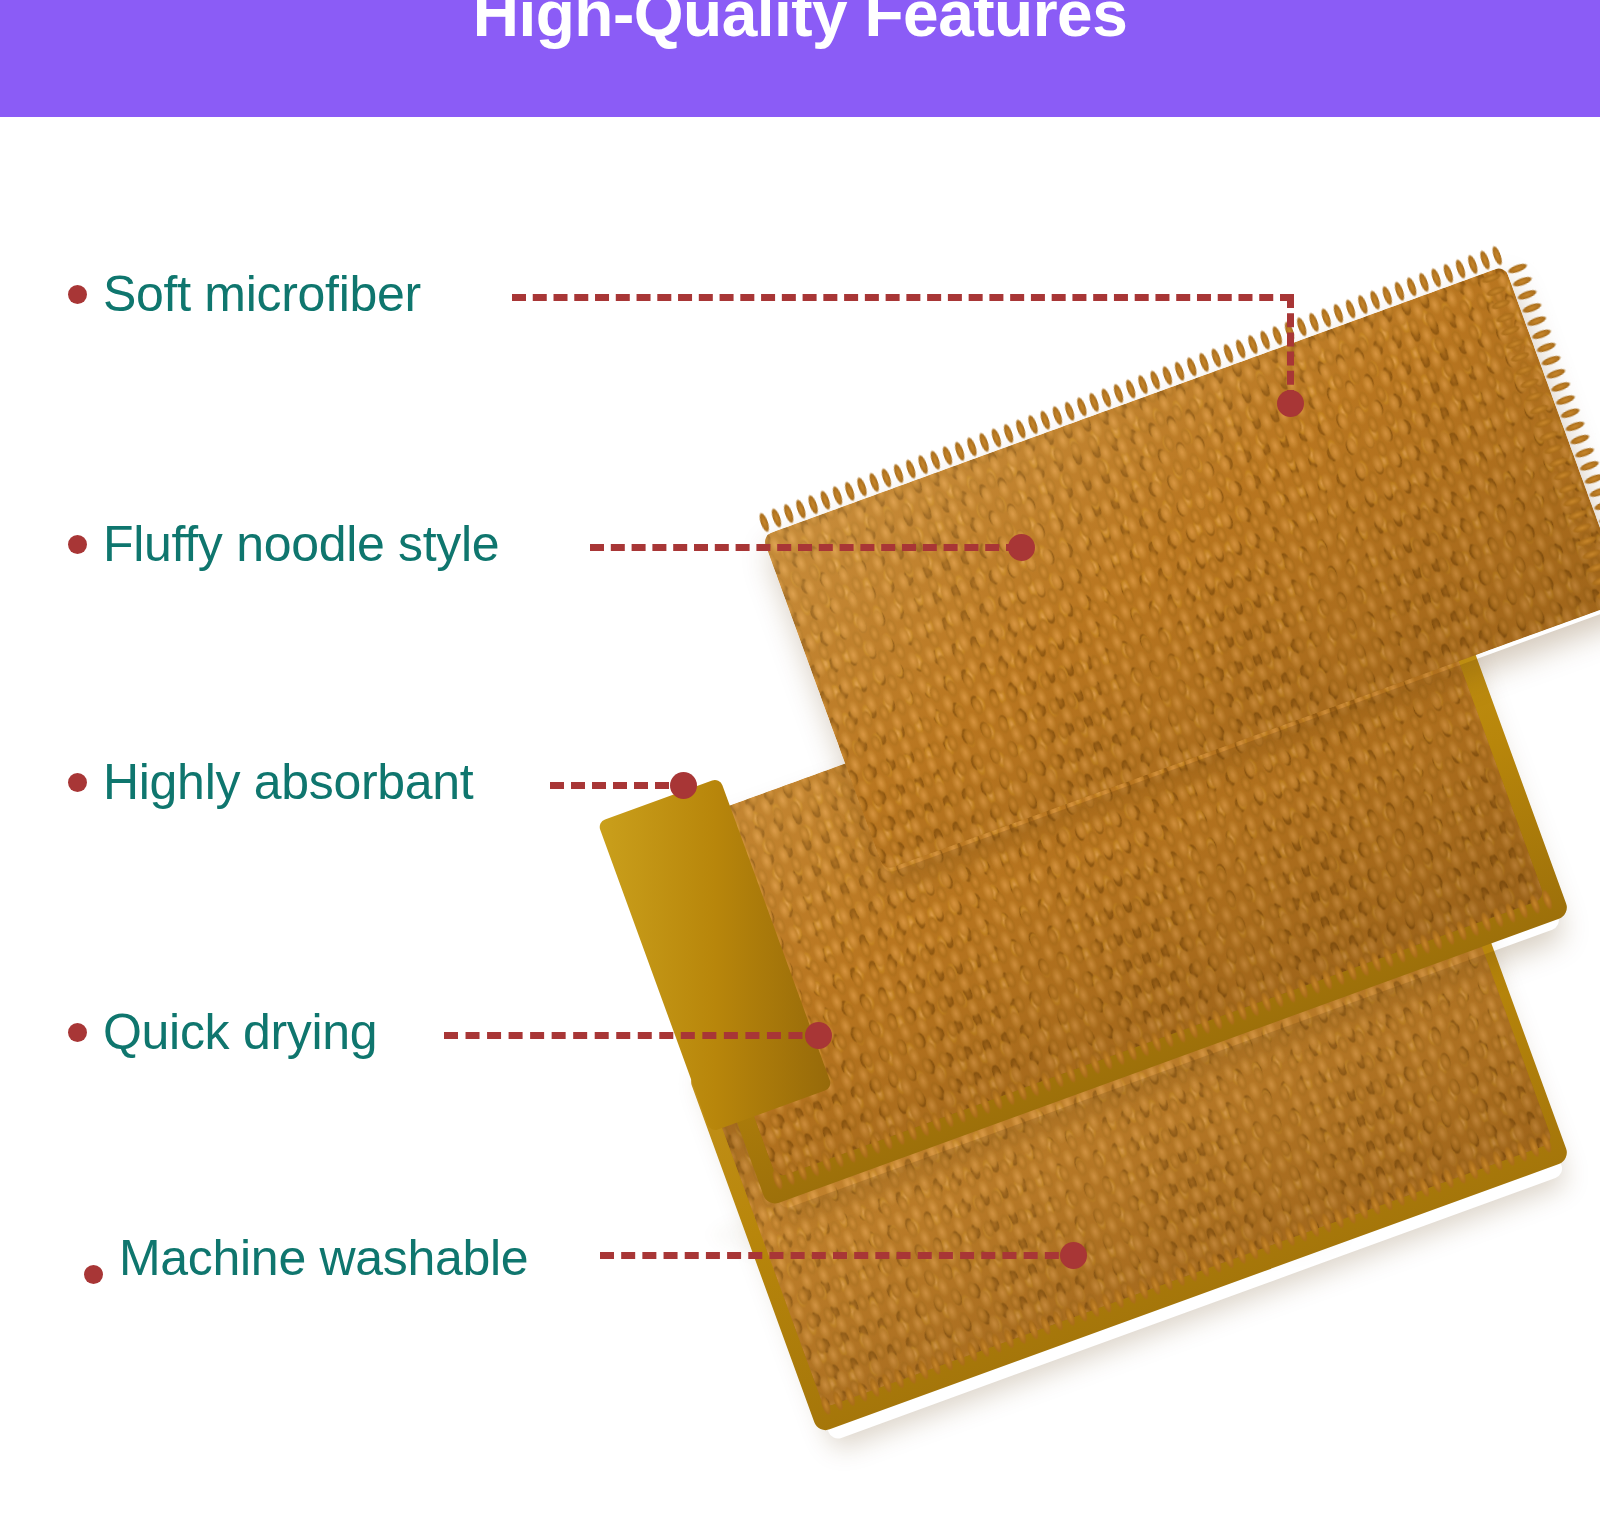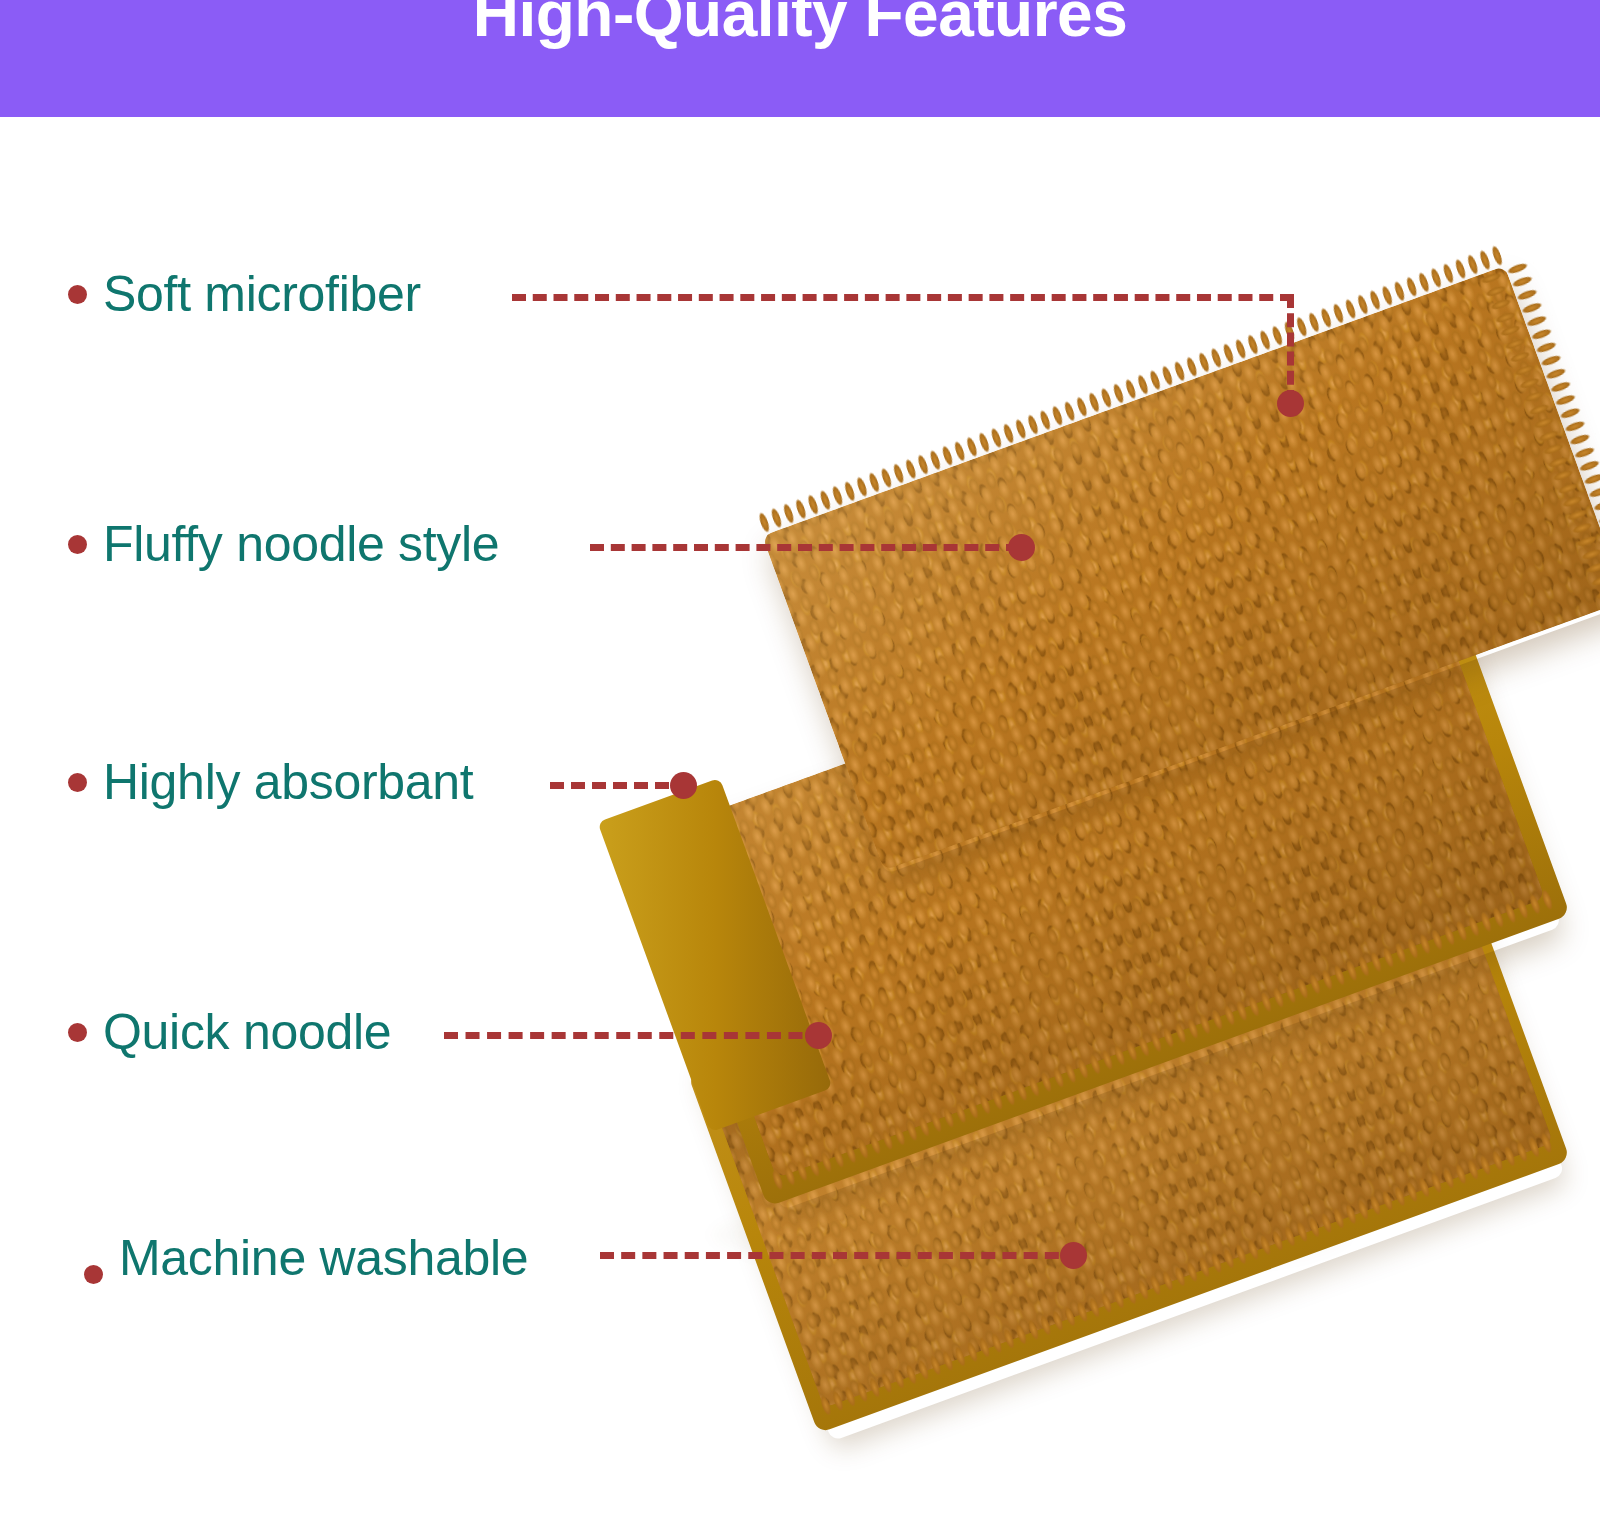--- a/index.html
+++ b/index.html
@@ -223,21 +223,21 @@
     <span class="feature-label">Highly absorbant</span>
   </div>
 
   <div class="feature-row" style="left:68px; top:512px;">
     <span class="feature-bullet"></span>
     <span class="feature-label">Fluffy noodle style</span>
   </div>
 
   <div class="feature-row" style="left:68px; top:1000px;">
     <span class="feature-bullet"></span>
-    <span class="feature-label">Quick noodle</span>
+    <span class="feature-label">Quick drying</span>
   </div>
 
   <div class="feature-row" style="left:84px; top:1220px;align-items:flex-end;">
     <span class="feature-bullet"></span>
     <span class="feature-label">Machine washable</span>
   </div>
 
 </div>
 
 </body></html>

